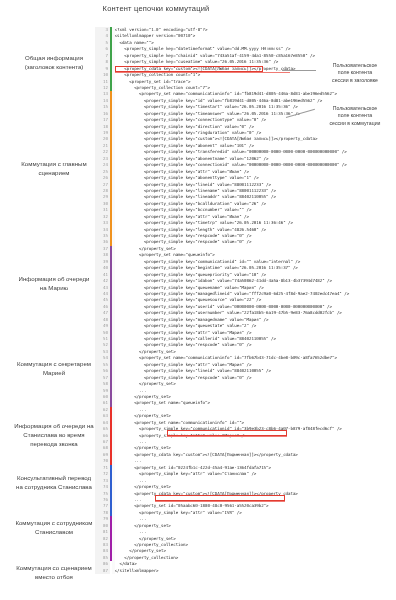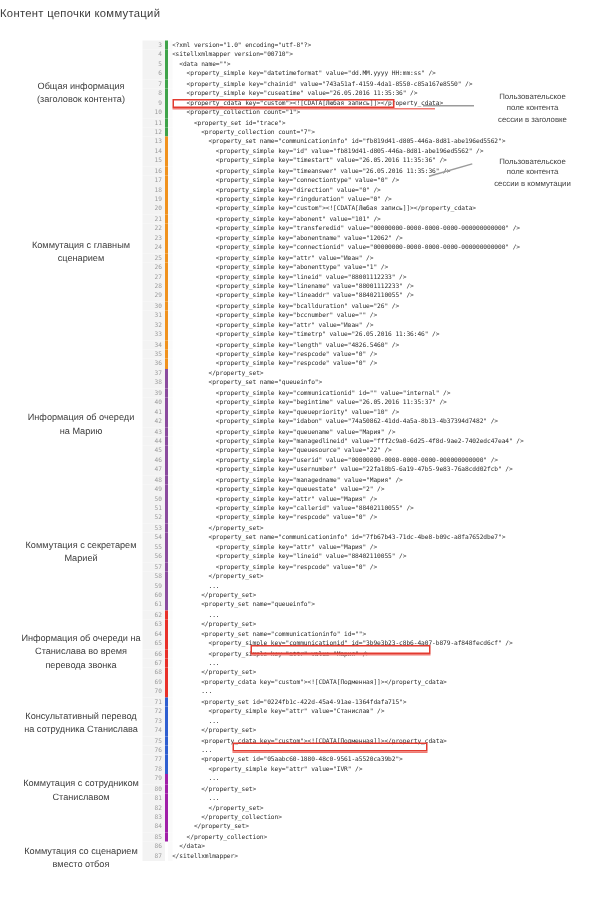--- a/index.html
+++ b/index.html
@@ -3,21 +3,21 @@
 <meta charset="utf-8">
 <style>
   html,body{margin:0;padding:0;}
   body{
     width:396px;height:600px;background:#ffffff;
     font-family:"Liberation Sans",sans-serif;
     color:#3a3a3a;overflow:hidden;position:relative;
   }
   #page-title{
     position:absolute;left:0;top:4px;width:312px;
-    font-size:7.5px;letter-spacing:.2px;
+    text-align:center;font-size:7.5px;letter-spacing:.2px;
     color:#3c3c3c;
   }
   #doc{
     position:absolute;left:95px;top:27px;width:301px;height:567px;
   }
   .code-area{position:relative;width:301px;}
   .row{
     display:flex;align-items:stretch;height:6.45px;line-height:6.45px;
   }
   .gutter-num{

